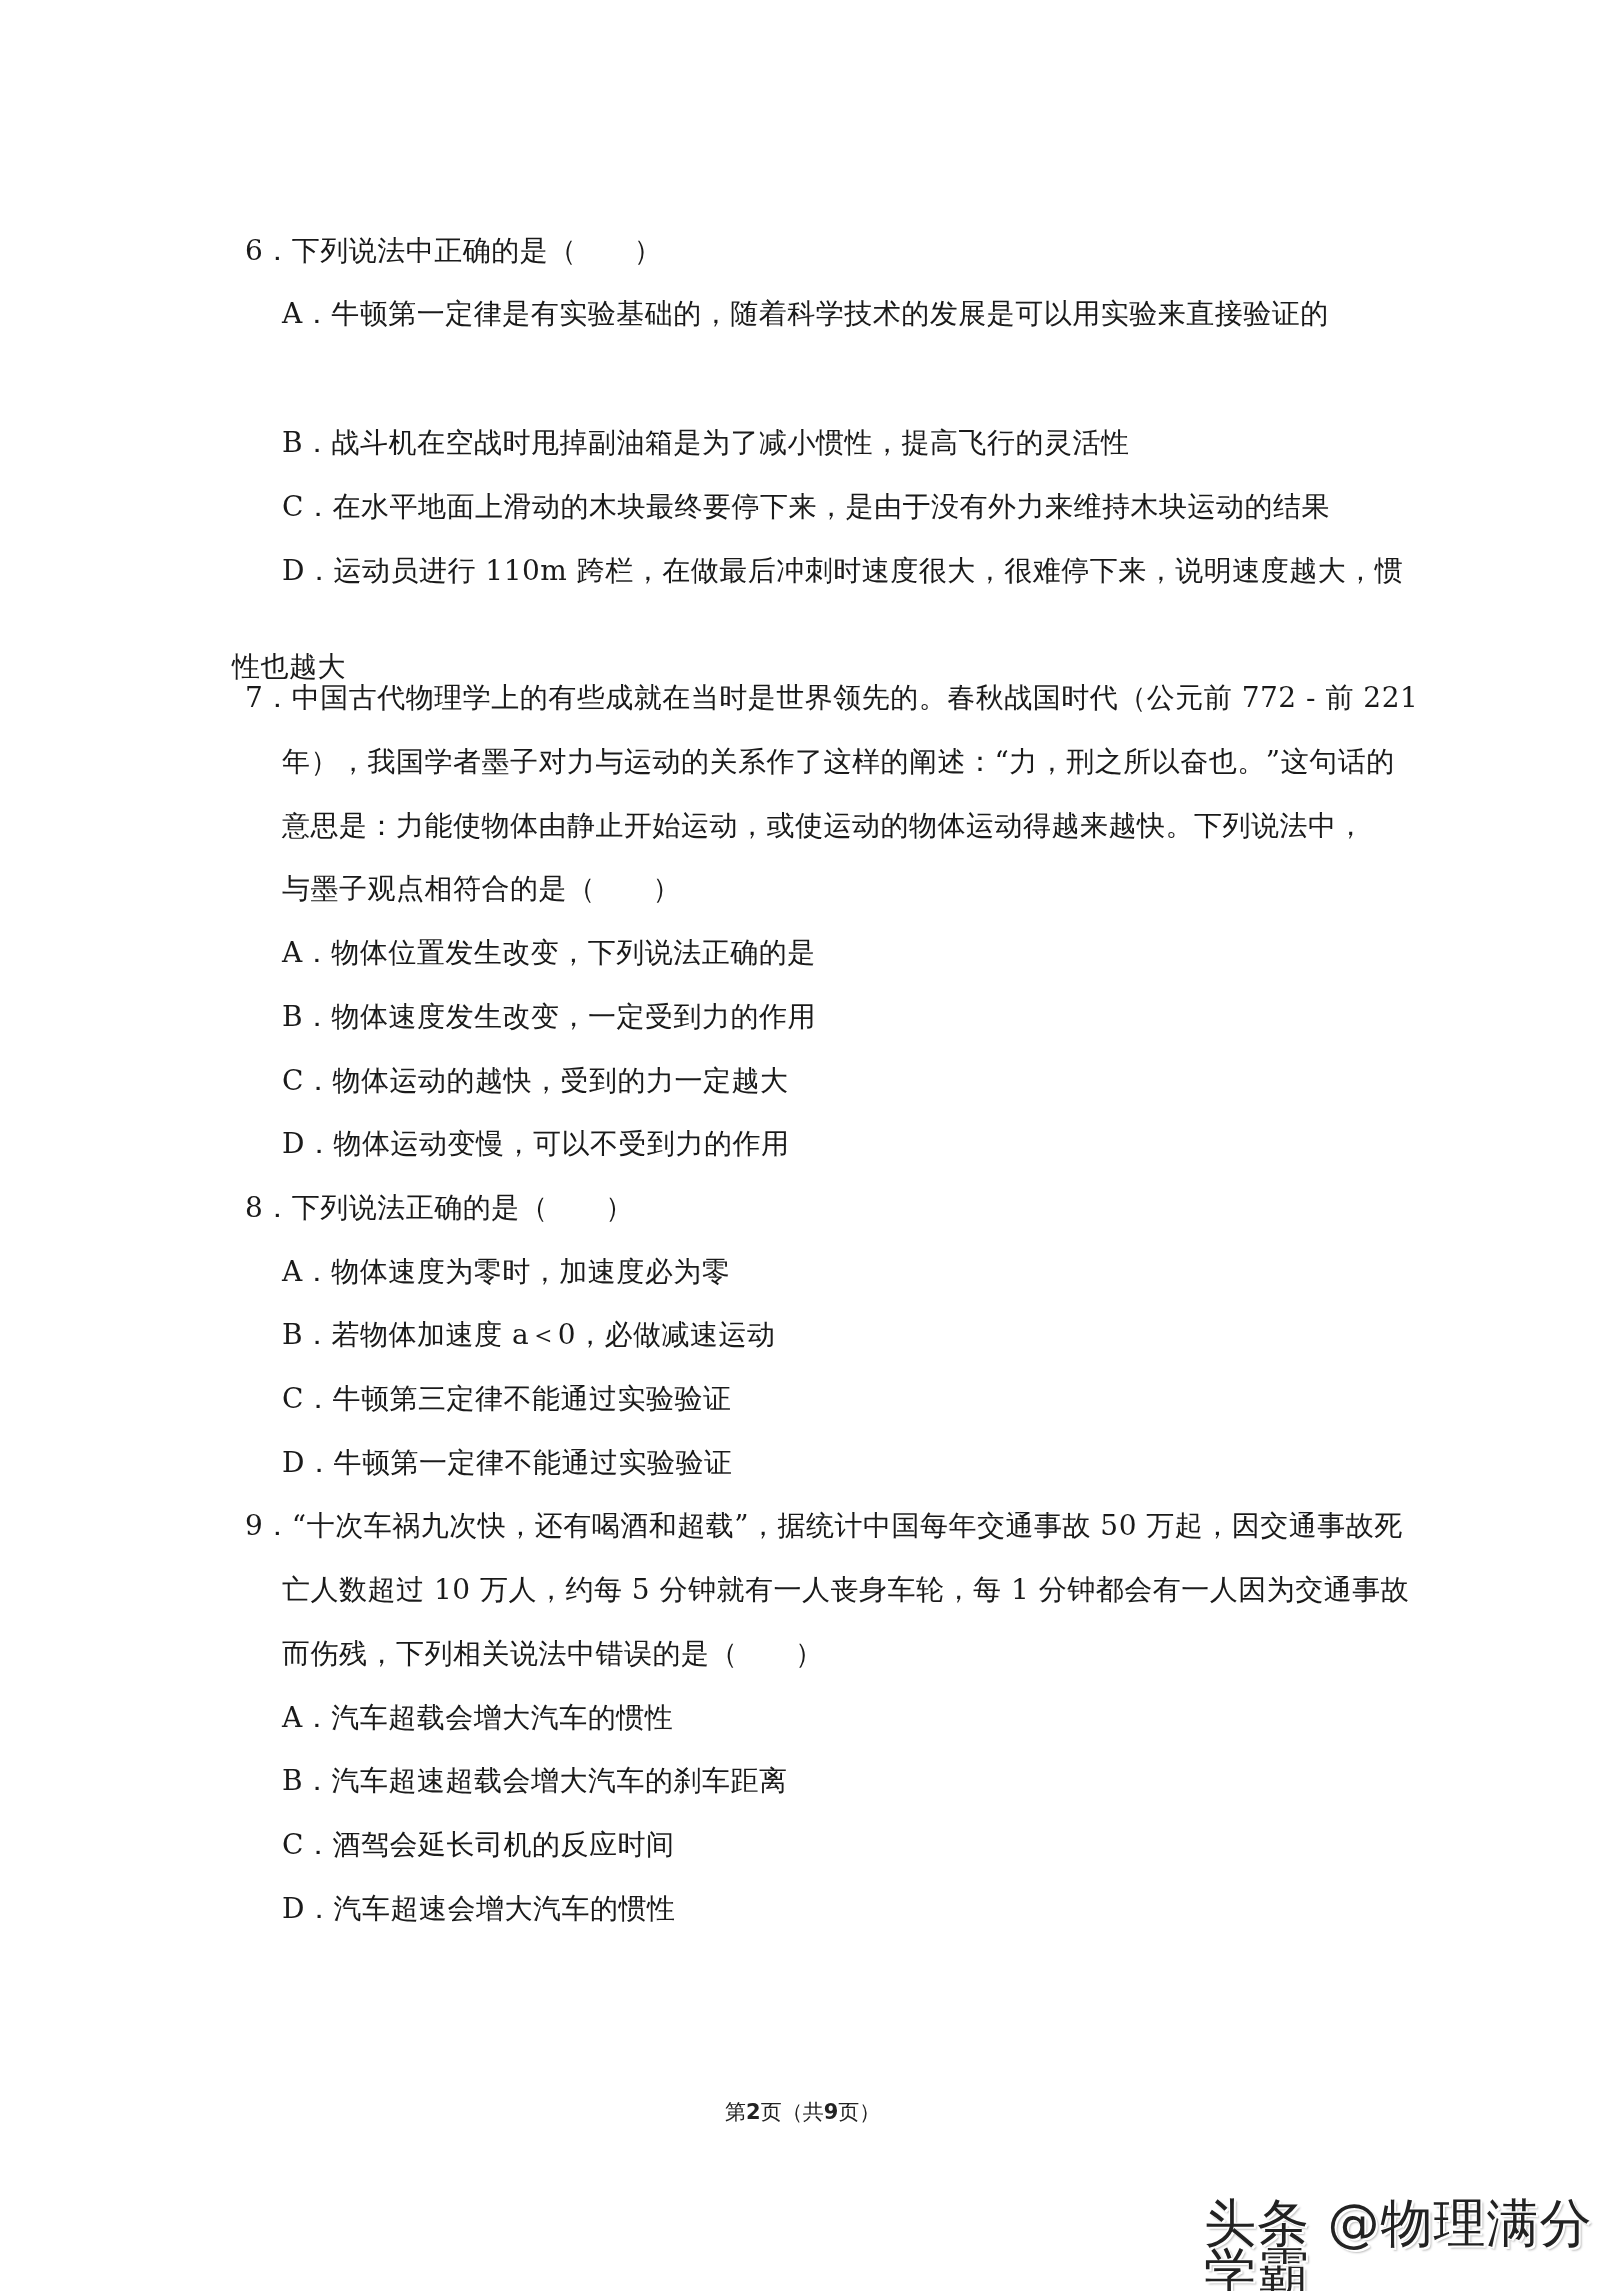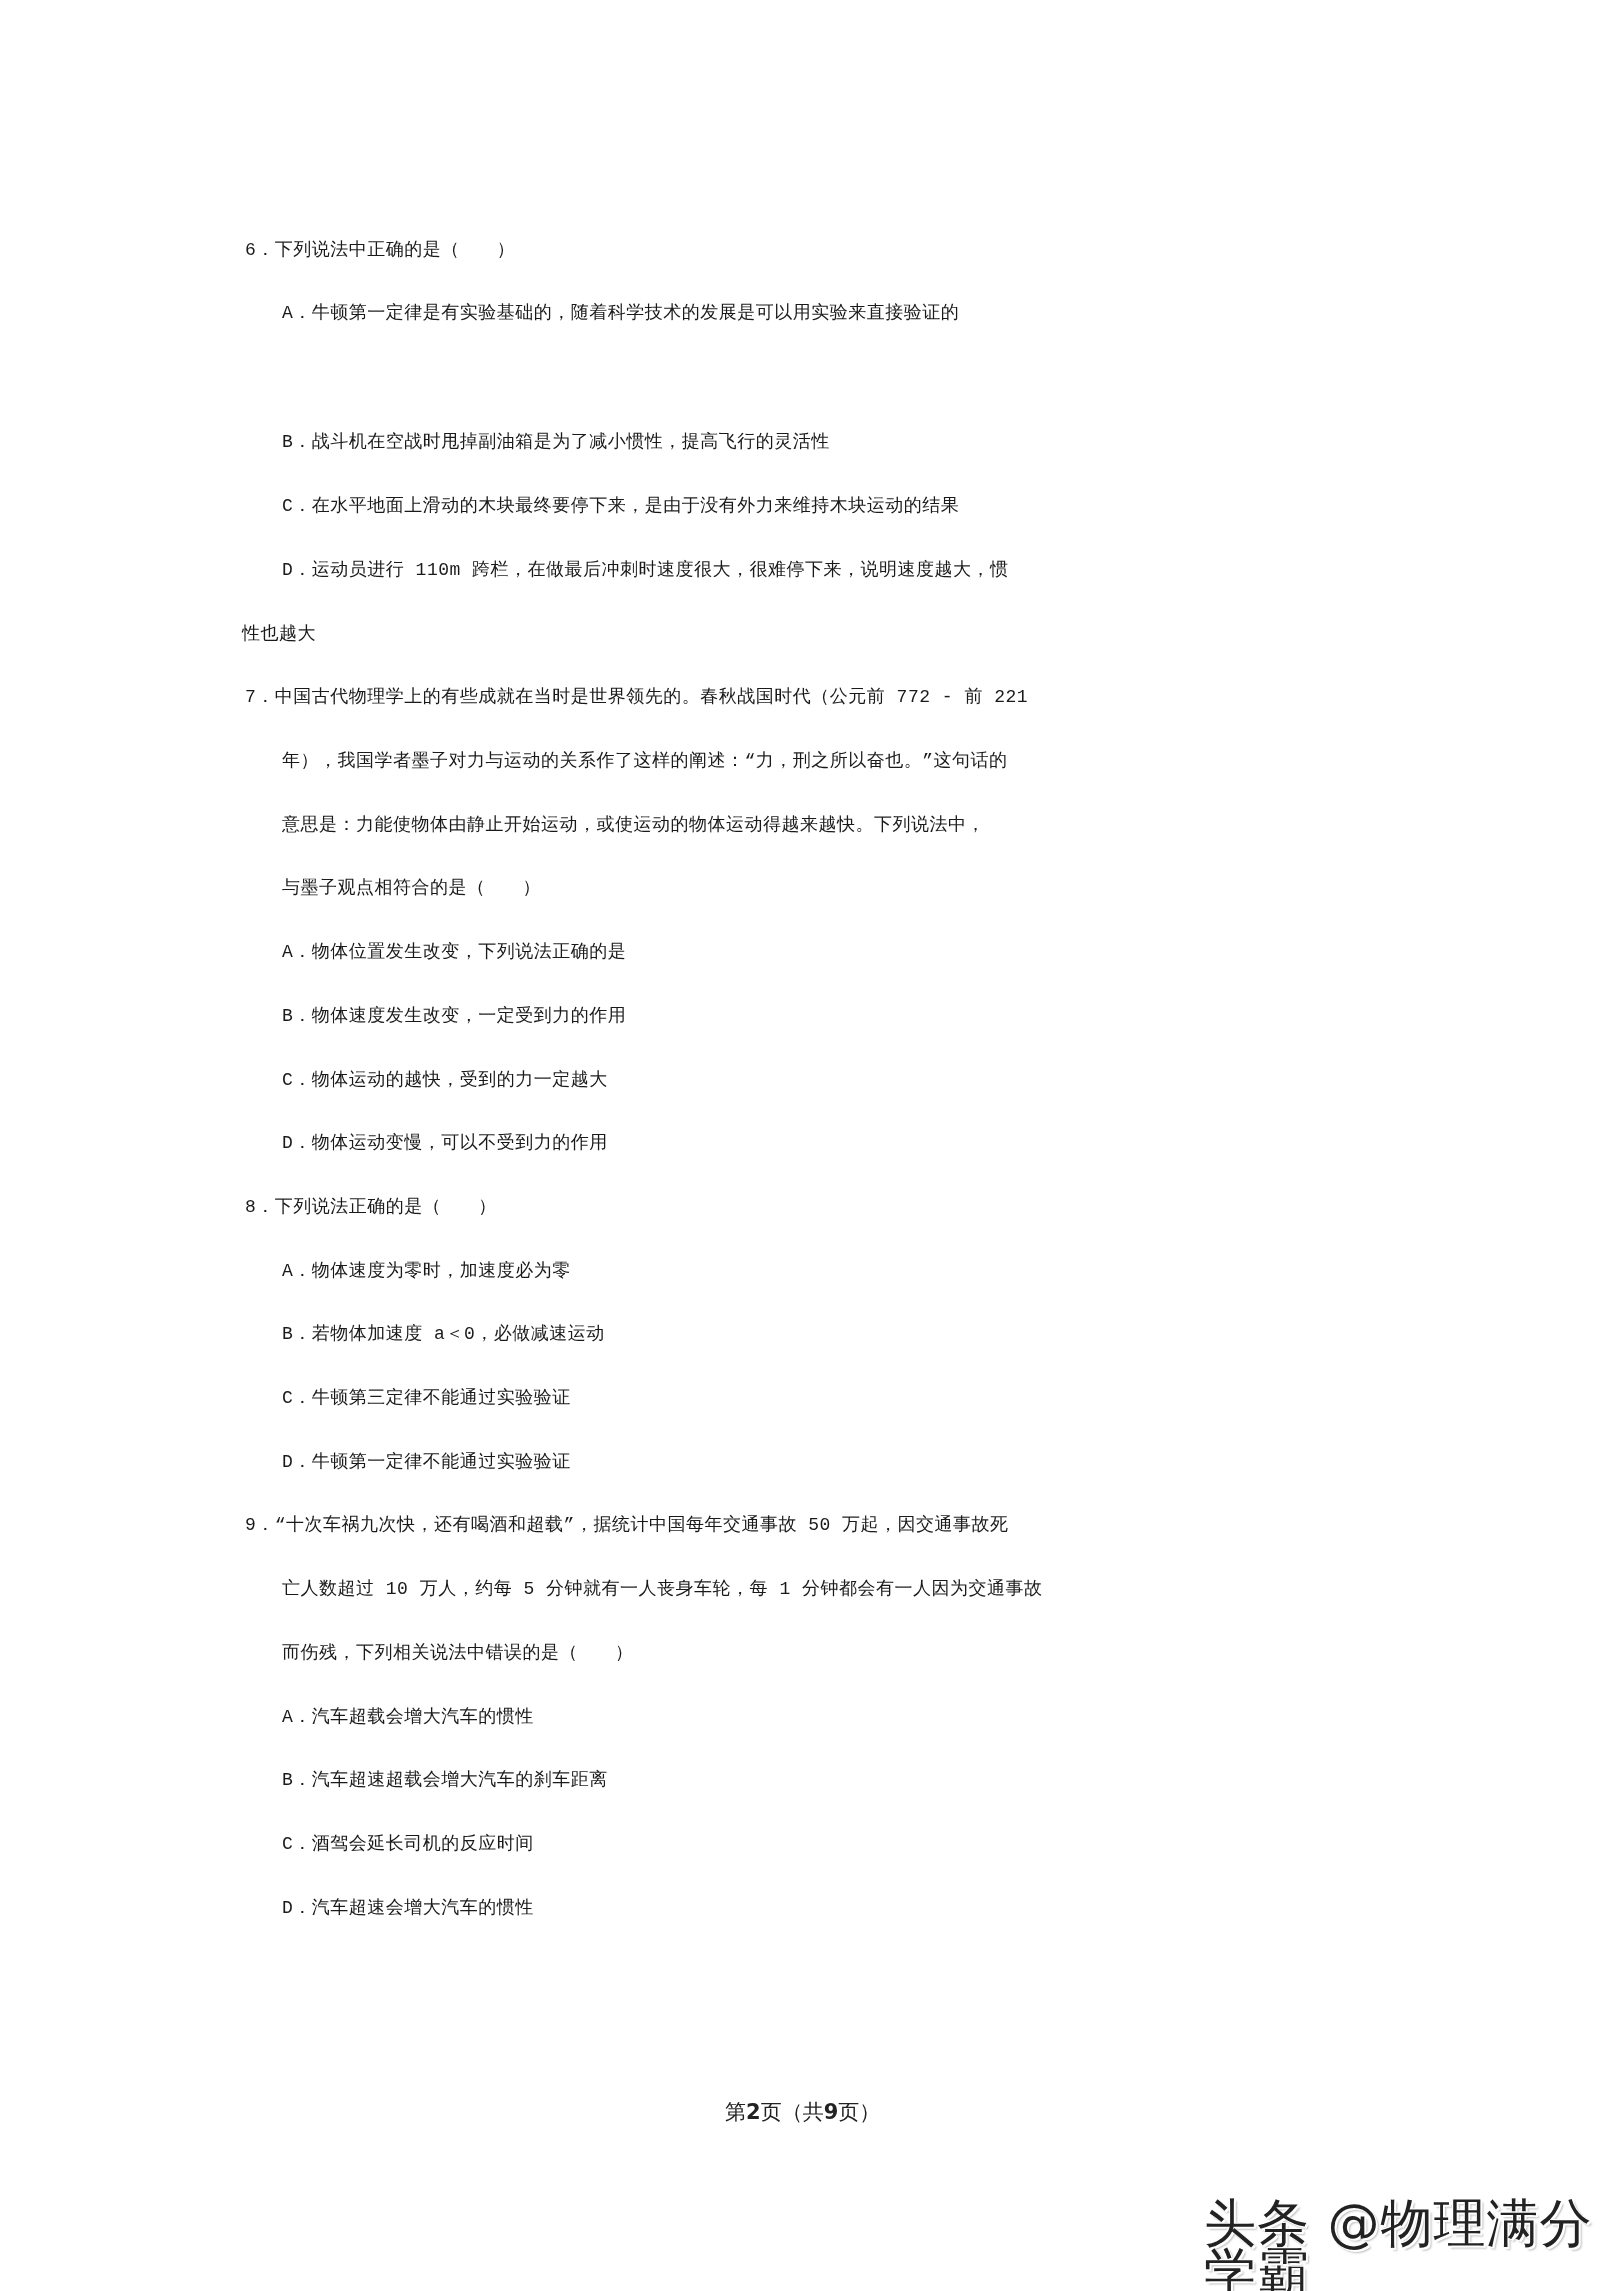--- a/index.html
+++ b/index.html
@@ -3,30 +3,29 @@
 <meta charset="utf-8">
 <style>
   html, body { margin: 0; padding: 0; background: #ffffff; }
   body {
     width: 1620px; height: 2292px; position: relative; overflow: hidden;
     font-family: "DejaVu Serif", "Liberation Serif", serif;
     color: #1a1a1a;
   }
   .line {
     position: absolute;
-    font-size: 18px;
+    font-size: 28px;
     line-height: 39px;
     white-space: nowrap;
     letter-spacing: 0.5px;
-    font-family: Liberation Mono, monospace;
   }
   .q { left: 245px; }
   .opt { left: 282px; text-align: center; }
   .cont { left: 282px; }
-  .wrap { left: 242px; }
+  .wrap { left: 232px; margin-top: 32px; }
   .footer {
     position: absolute; left: 725px; top: 2098px;
     font-size: 21px; line-height: 29px; color: #222;
     font-family: "DejaVu Sans", "Liberation Sans", sans-serif;
   }
   .footer b { font-weight: 700; }
   .watermark {
     position: absolute; left: 1204px; top: 2199px;
     font-size: 52px; line-height: 49px; color: #222;
     font-family: "DejaVu Sans", "Liberation Sans", sans-serif;

